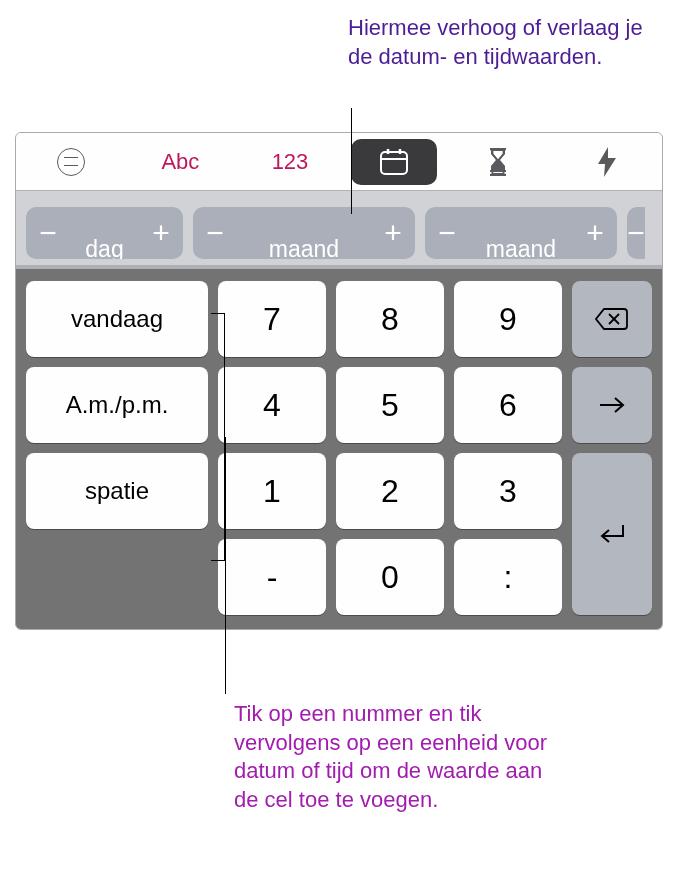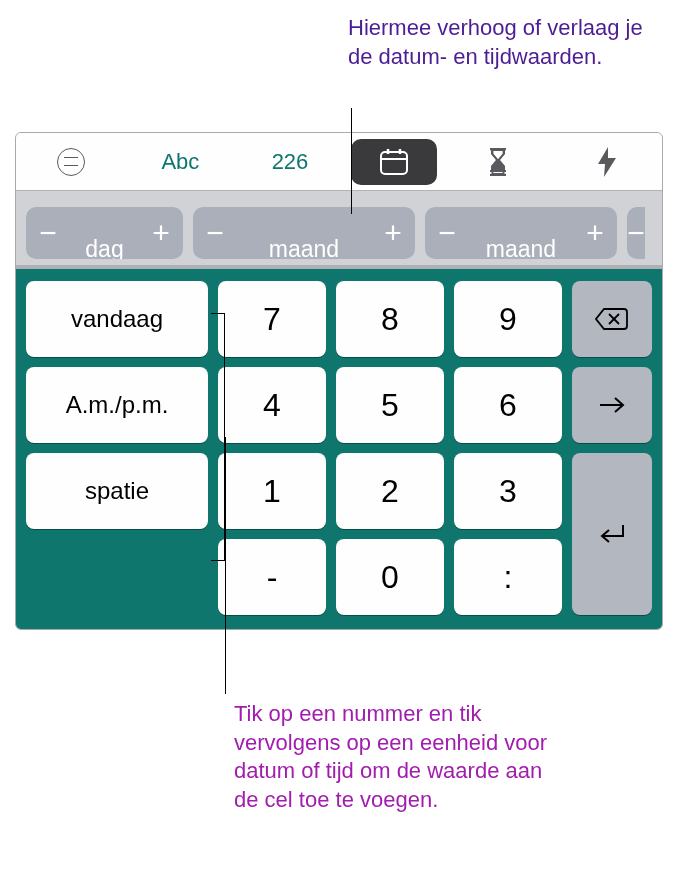--- a/index.html
+++ b/index.html
@@ -50,21 +50,21 @@
       height: 58px;
       border-bottom: 1px solid #b2b1b5;
     }
     .toolbar-btn {
       flex: 1;
       display: flex;
       align-items: center;
       justify-content: center;
       height: 100%;
       font-size: 22px;
-      color: #0f766e;
+      color: #be185d;
       font-weight: 400;
     }
     .toolbar-btn.active {
       margin: 6px;
       border-radius: 10px;
       background: #3a3a3c;
       color: #fff;
       height: 46px;
       flex: 0 0 86px;
     }
@@ -117,21 +117,21 @@
     .unit-chip.cut { flex: 0 0 18px; border-radius: 10px 0 0 10px; }
     .pm { width: 40px; text-align: center; font-size: 30px; font-weight: 300; }
     .pm.minus { padding-left: 4px; }
     .pm.plus { padding-right: 4px; }
     .unit-label { flex: 1; text-align: center; padding: 0 4px; margin-top: 32px; }
 
     .keypad-area {
       display: flex;
       padding: 12px 10px 14px 10px;
       gap: 10px;
-      background: #0f766e;
+      background: #737373;
     }
 
     .left-col {
       flex: 0 0 182px;
       display: flex;
       flex-direction: column;
       gap: 10px;
       position: relative;
     }
     .preset-key {
@@ -194,21 +194,21 @@
 
 <div class="callout-top">Hiermee verhoog of verlaag je de datum- en tijdwaarden.</div>
 
 <div class="keyboard">
 
   <div class="toolbar">
     <div class="toolbar-btn">
       <span class="circle-equals"></span>
     </div>
     <div class="toolbar-btn">Abc</div>
-    <div class="toolbar-btn">226</div>
+    <div class="toolbar-btn">123</div>
     <div class="toolbar-btn active">
       <svg width="30" height="28" viewBox="0 0 30 28" fill="none" stroke="#fff" stroke-width="2">
         <rect x="2" y="4" width="26" height="22" rx="4"></rect>
         <line x1="2" y1="11" x2="28" y2="11"></line>
         <line x1="9" y1="1" x2="9" y2="6" stroke-width="2.5"></line>
         <line x1="21" y1="1" x2="21" y2="6" stroke-width="2.5"></line>
       </svg>
     </div>
     <div class="toolbar-btn">
       <svg class="hourglass-icon" viewBox="0 0 20 28" fill="#5a5a5e">

